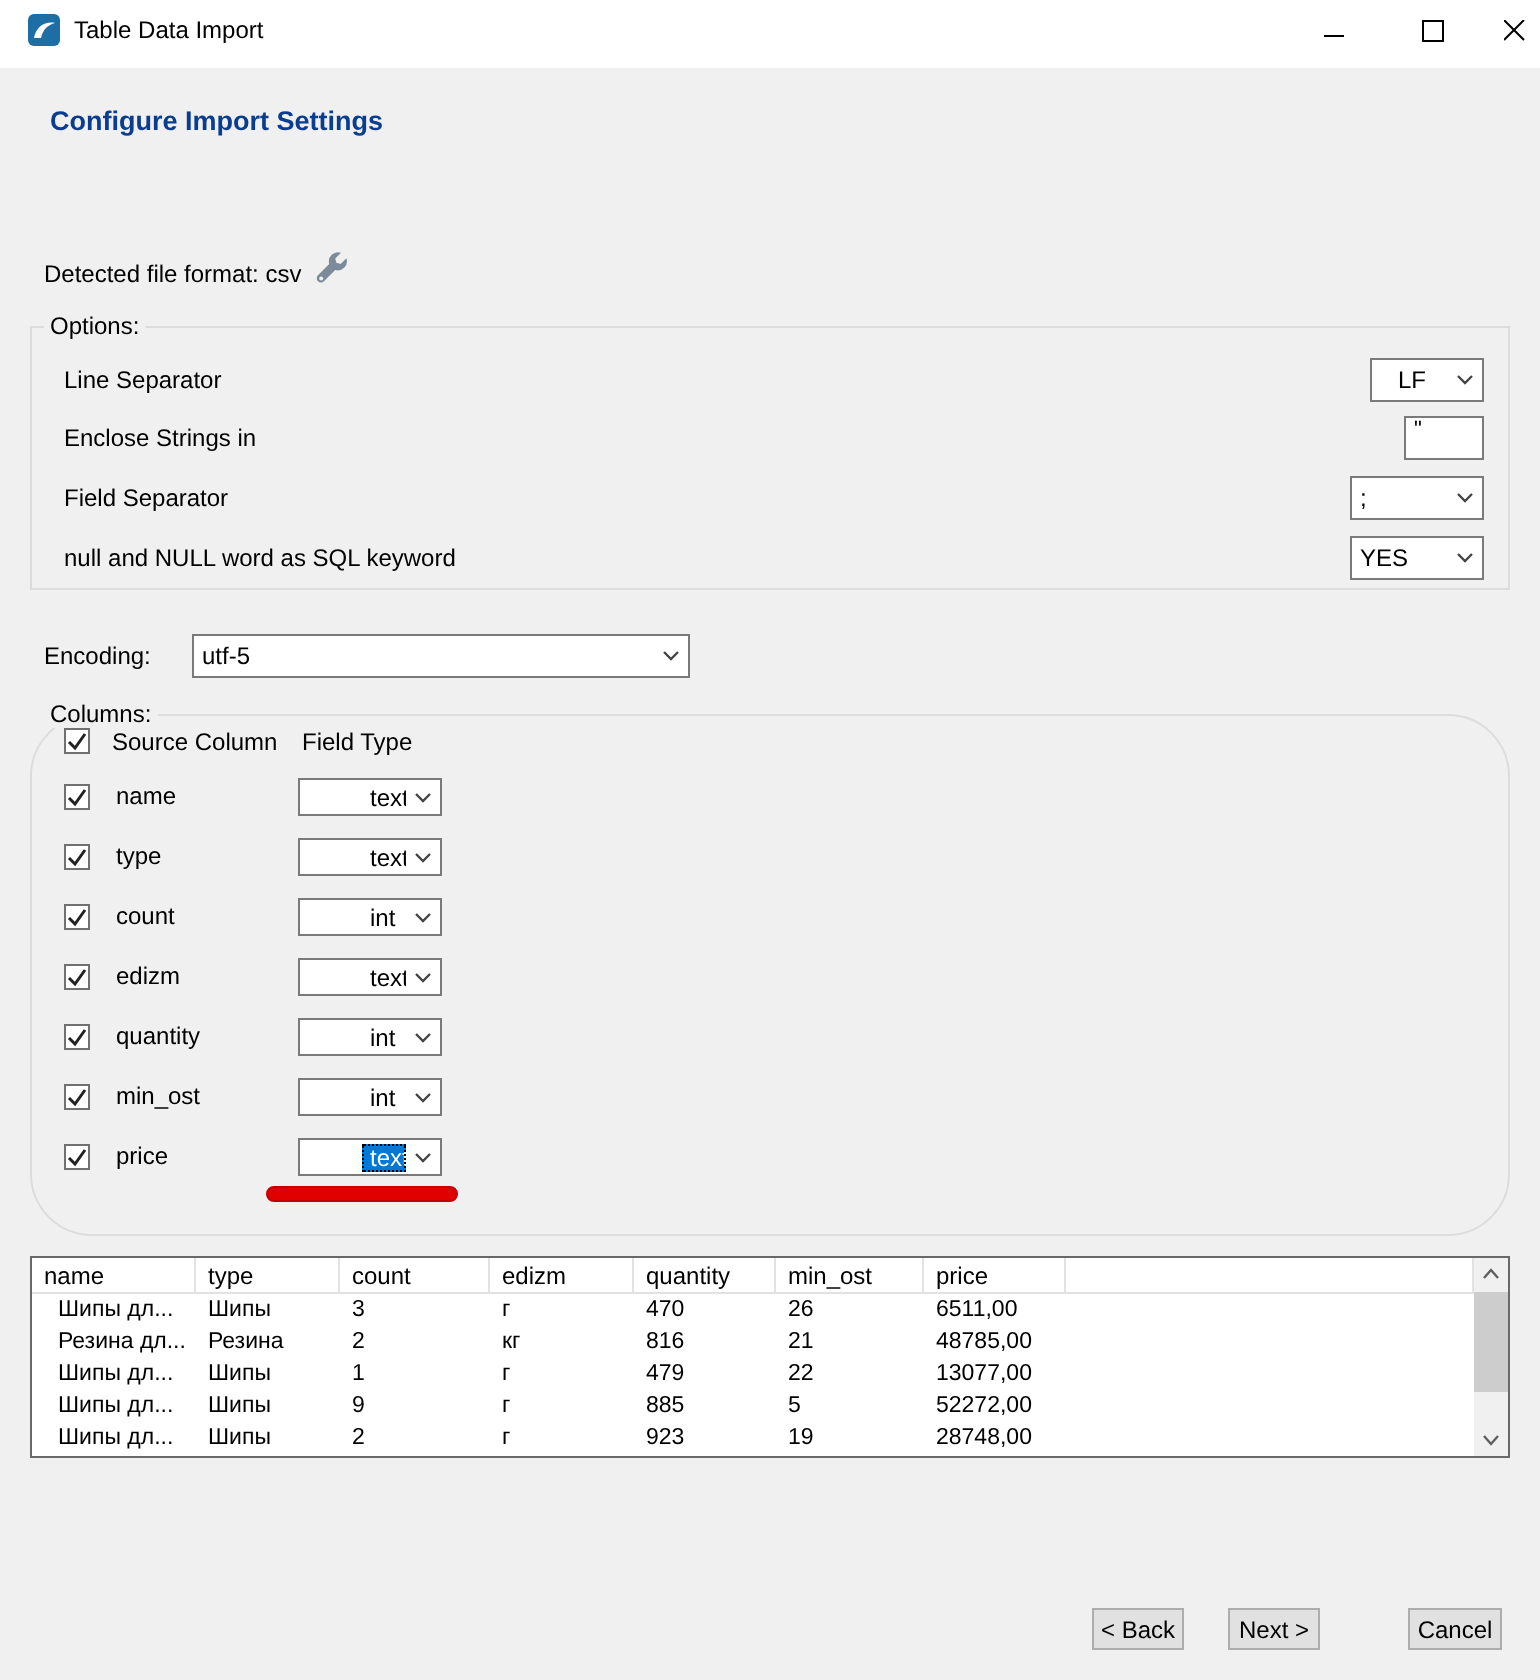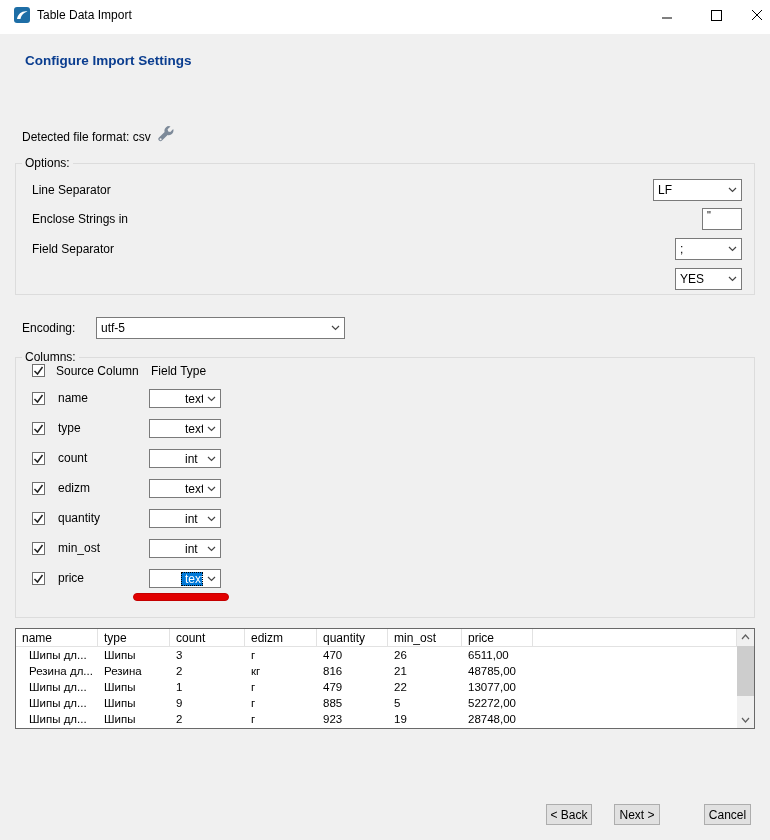--- a/index.html
+++ b/index.html
@@ -19,21 +19,21 @@
 
   
   .heading { left:25px; top:53px; font-size:13.5px; font-weight:bold; }
   .detected { left:22px; top:130px; font-size:12px; }
   .wrench { left:156px; top:126px; width:20px; height:20px; }
 
   
   .gbox { border:1px solid #dcdcdc; background:#f0f0f0; }
   .gbox-legend { position:absolute; top:-8px; left:6px; background:#f0f0f0; padding:0 3px; font-size:12px; }
   .options-box { left:15px; top:163px; width:740px; height:132px; }
-  .columns-box { left:15px; top:357px; width:740px; height:261px; }
+  .columns-box { left:15px; top:357px; width:740px; height:261px;border-radius:31px; }
 
   .opt-label { position:absolute; left:16px; font-size:12px; line-height:22px; }
   .opt-ctl { position:absolute; right:12px; }
 
   
   .combo { display:flex; align-items:center; background:#fff; border:1px solid #7a7a7a; height:22px; font-size:12px; }
   .combo .val { flex:1; padding:0 2px 0 4px; white-space:nowrap; overflow:hidden; }
   .combo .chev { width:17px; display:flex; align-items:center; justify-content:center; flex:0 0 17px; }
   .combo.small { height:19px;padding-left:31px; }
   .combo.sel .val { background:#0078d7; color:#fff; outline:1px dotted #000; outline-offset:-1px; }
@@ -105,21 +105,21 @@
 <div class="abs detected">Detected file format: csv</div>
 <svg class="abs wrench" viewBox="0 0 20 20">
   <path fill="#7d8a99" d="M17.2 3.1 a4.6 4.6 0 0 1-5.6 5.9 L6 14.6 a2.1 2.1 0 0 1-3-3 L8.6 6 a4.6 4.6 0 0 1 5.9-5.6 L11.6 3.3 l0.6 2.1 2.1 0.6 z"></path>
   <circle cx="4.6" cy="13.2" r="1" fill="#f0f0f0"></circle>
 </svg>
 
 <div class="abs gbox options-box">
   <span class="gbox-legend">Options:</span>
 
   <span class="opt-label" style="top:15px;">Line Separator</span>
-  <div class="opt-ctl combo" style="top:15px; width:89px;">
+  <div class="opt-ctl combo" style="top:15px; width:57px;text-align:center;">
     <span class="val">LF</span>
     <span class="chev">
         <svg width="9" height="6">
           <polyline points="1,1 4.5,4.5 8,1" fill="none" stroke="#444" stroke-width="1.2"></polyline>
         </svg>
       </span>
   </div>
 
   <span class="opt-label" style="top:44px;">Enclose Strings in</span>
   <div class="opt-ctl txtinput" style="top:44px;">"</div>
@@ -127,20 +127,21 @@
   <span class="opt-label" style="top:74px;">Field Separator</span>
   <div class="opt-ctl combo" style="top:74px; width:67px;">
     <span class="val">;</span>
     <span class="chev">
         <svg width="9" height="6">
           <polyline points="1,1 4.5,4.5 8,1" fill="none" stroke="#444" stroke-width="1.2"></polyline>
         </svg>
       </span>
   </div>
 
+  <span class="opt-label" style="top:104px;">null and NULL word as SQL keyword</span>
   <div class="opt-ctl combo" style="top:104px; width:67px;">
     <span class="val">YES</span>
     <span class="chev">
         <svg width="9" height="6">
           <polyline points="1,1 4.5,4.5 8,1" fill="none" stroke="#444" stroke-width="1.2"></polyline>
         </svg>
       </span>
   </div>
 </div>
 

